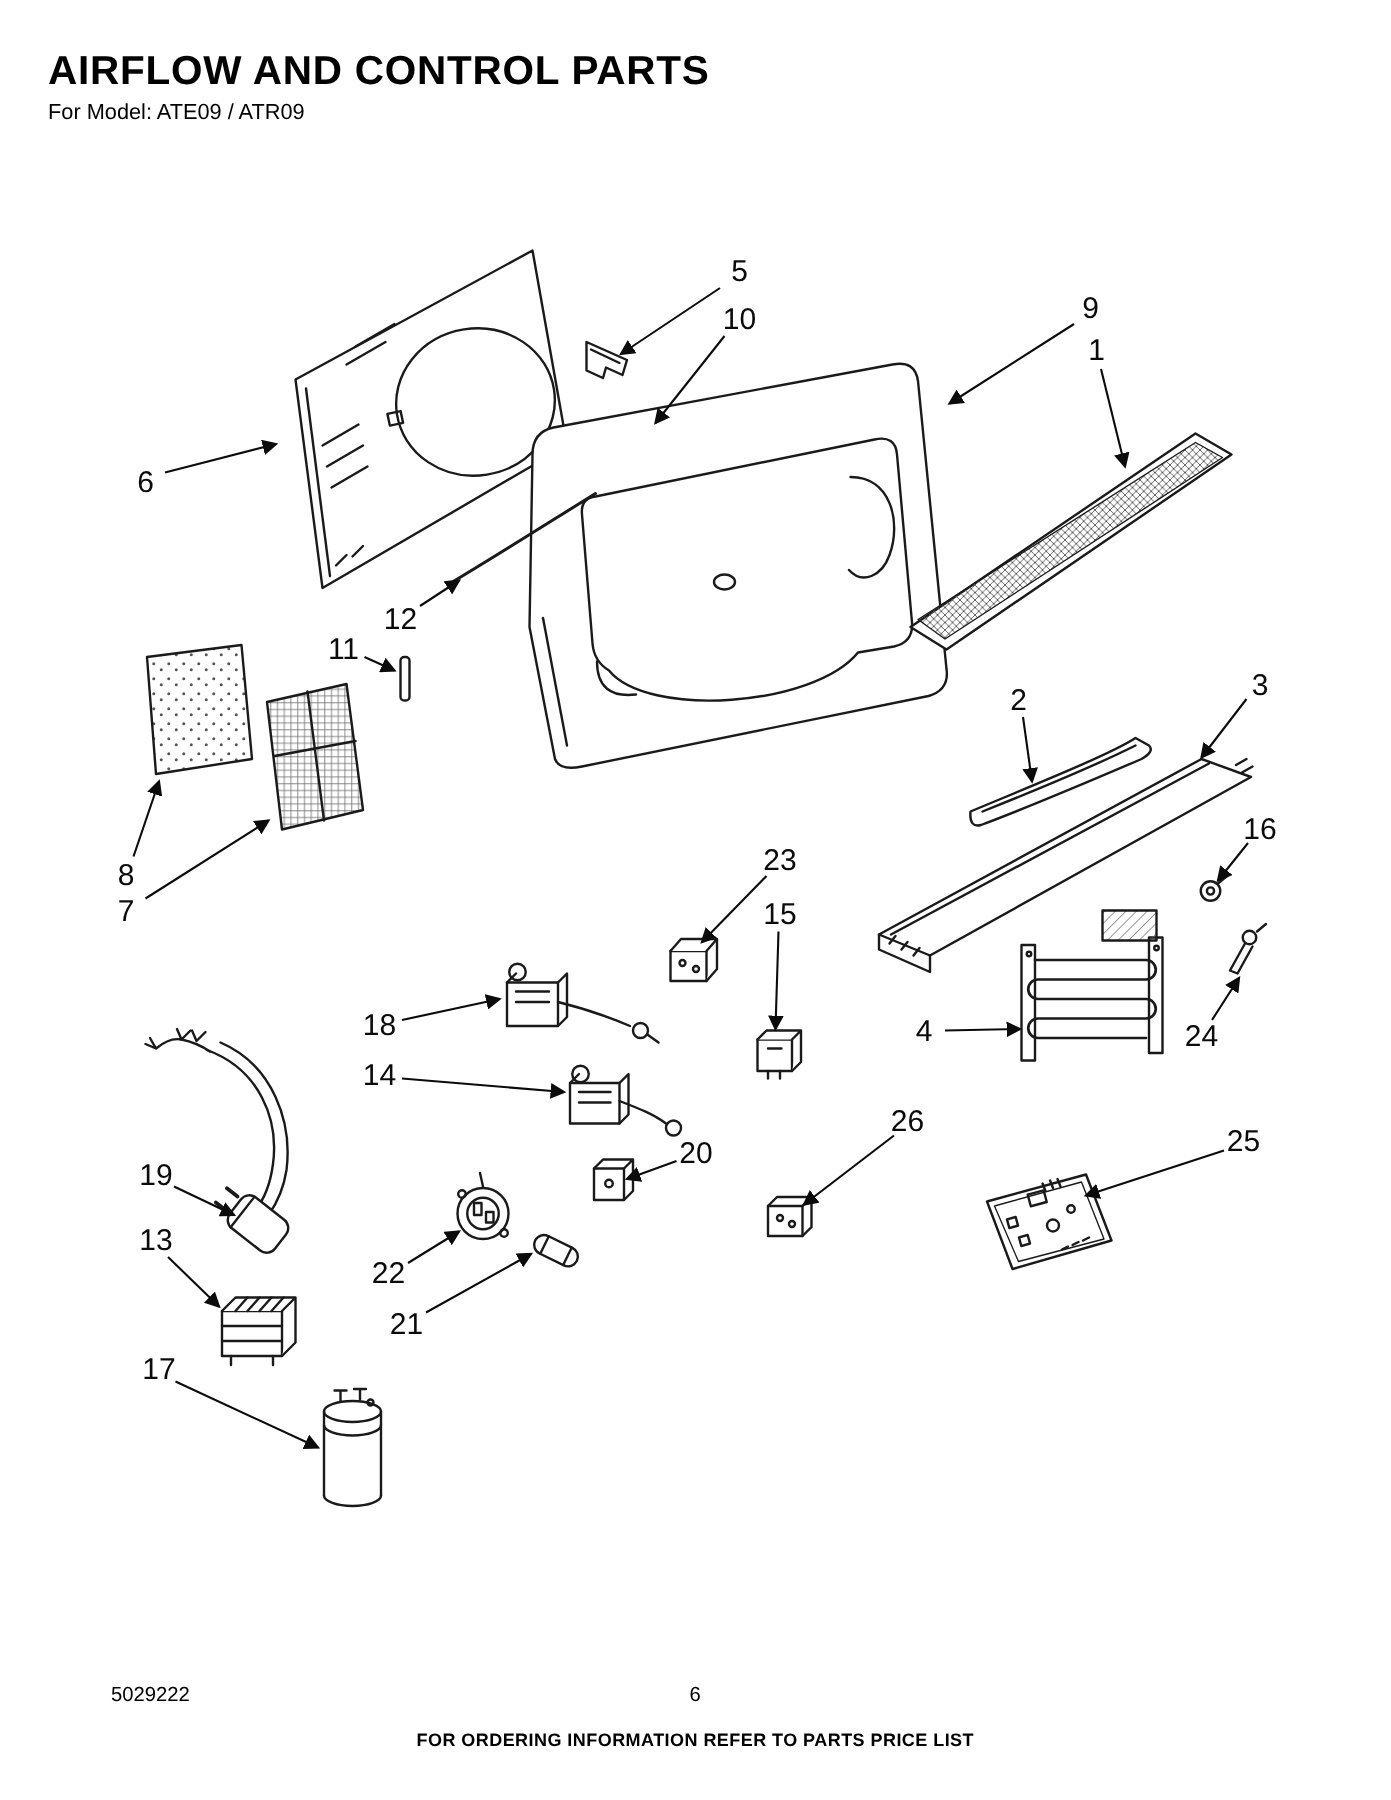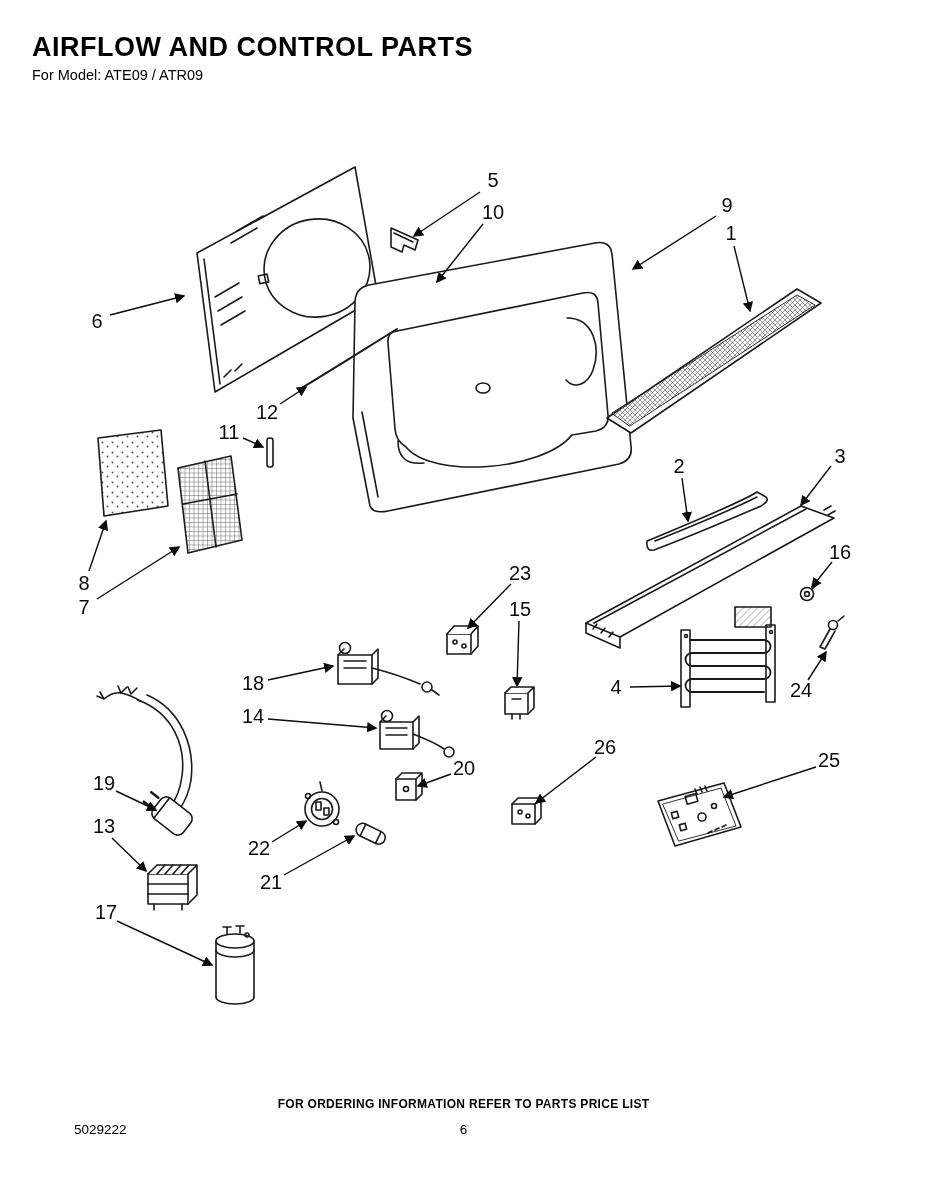--- a/index.html
+++ b/index.html
@@ -2,21 +2,21 @@
 <html><head>
 <meta charset="utf-8">
 <style>
   html,body{margin:0;padding:0;background:#fff;}
   .page{position:relative;width:927px;height:1200px;background:#ffffff;
         font-family:"Liberation Sans",sans-serif;color:#000;overflow:hidden;margin:0 auto;}
   .header{position:absolute;top:32px;left:0;width:100%;text-align:left;padding-left:32px;}
   .title{margin:0;font-size:27px;font-weight:bold;letter-spacing:.5px;}
   .subtitle{font-size:14.5px;font-weight:normal;margin-top:4px;}
   .diagram-svg{position:absolute;left:0;top:0;width:927px;height:1200px;}
-  .footer-note{position:absolute;top:1097px;left:0;width:100%;text-align:center;
+  .footer-note{position:absolute;top:1153px;left:0;width:100%;text-align:center;
                font-size:12px;font-weight:bold;letter-spacing:.3px;}
   .doc-number{position:absolute;top:1122px;left:74px;font-size:13.5px;}
   .page-number{position:absolute;top:1122px;left:0;width:100%;text-align:center;font-size:13.5px;}
   .callout-label{font-family:"Liberation Sans",sans-serif;font-size:20px;fill:#0b0b0b;}
 </style>
 </head>
 <body>
 
 <div class="page">
 

